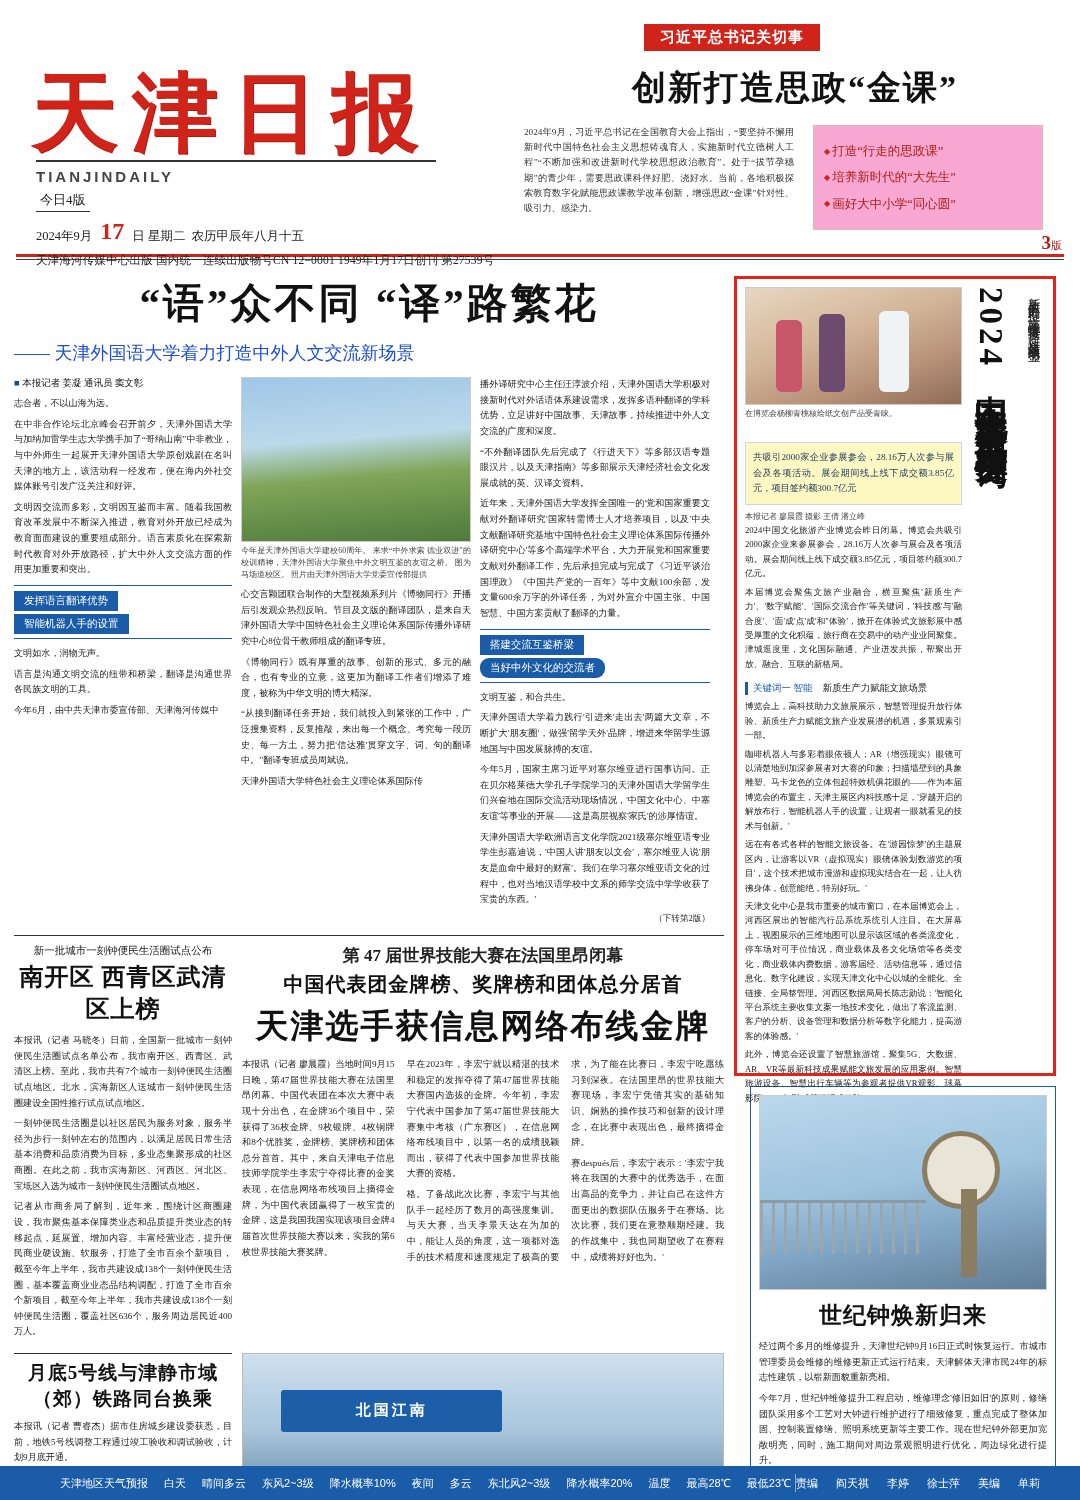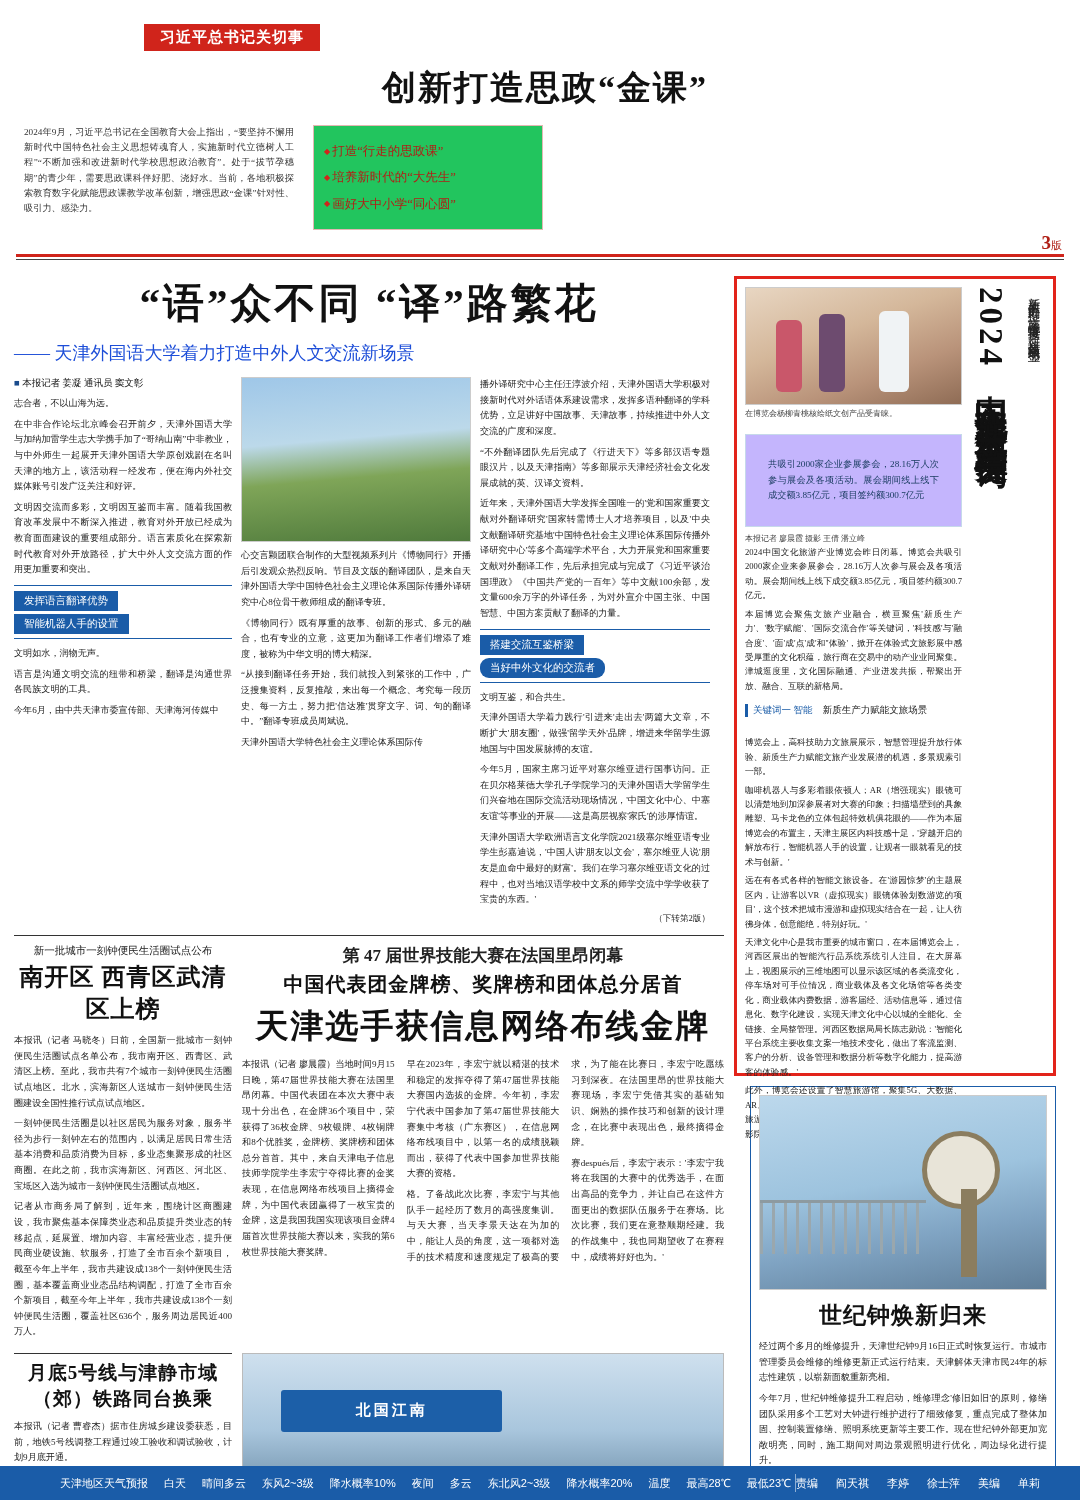--- a/index.html
+++ b/index.html
@@ -47,21 +47,21 @@
     margin-left:120px; margin-top:14px;
     font-family:"Liberation Sans", sans-serif;
   }
   .lead-title {
     text-align:center; font-size:34px; font-weight:bold; margin-top:14px;
     letter-spacing:2px;
   }
   .lead-body { display:flex; margin-top:14px; gap:19px; }
   .lead-text { width:270px; font-size:9.2px; line-height:1.65; color:#333; text-align:justify; }
   .lead-box {
-    width:230px; border:1px solid #e3b7b3; background:#22c55e; padding:12px 10px;
+    width:230px; border:1px solid #e3b7b3; background:#f9a8d4; padding:12px 10px;
     font-size:12.5px; line-height:2.1; color:#b02017;
   }
   .lead-box div:before { content:"◆ "; font-size:8px; vertical-align:middle; color:#d0241b;}
   .page-ref {
     position:absolute; right:4px; bottom:-4px; font-size:11px; color:#b02017;
   }
   .page-ref b { font-size:19px; }
 
   .red-rule { height:3px; background:#d0241b; margin:4px 2px 0 2px; }
   .thin-rule { height:1px; background:#444; margin:2px 2px 6px 2px; }
@@ -153,46 +153,61 @@
   .feat-photo {
     width:100%; height:118px; border:1px solid #ccc;
     background:linear-gradient(160deg,#e8d6c2 0%,#d4b79a 40%,#b9937a 70%,#8f6c55 100%);
     position:relative; overflow:hidden;
   }
   .fp-p1{position:absolute; left:14%; top:28%; width:26px; height:62%; background:#c9576a; border-radius:6px;}
   .fp-p2{position:absolute; left:34%; top:22%; width:26px; height:68%; background:#6d4b6f; border-radius:6px;}
   .fp-p3{position:absolute; left:62%; top:20%; width:30px; height:70%; background:#f0f3f5; border-radius:6px;}
   .feat-cap { font-size:8px; color:#444; margin-top:3px; line-height:1.5;}
   .feat-lead {
-    background:#c4b5fd; border:1px solid #c6d9ea; padding:22px; margin-top:14px;
+    background:#fef9c3; border:1px solid #c6d9ea; padding:7px; margin-top:22px;
     font-size:9.2px; line-height:1.7; text-align:justify; color:#1b3d62;
   }
   .feat-tag {
     display:inline-block; font-size:9.5px; color:#1a5ca8; border-left:3px solid #1a5ca8;
-    padding-left:5px; margin:7px 0 18px;
+    padding-left:5px; margin:7px 0 4px;
   }
   .feat-para { font-size:8.6px; line-height:1.68; text-align:justify; color:#222; margin-bottom:4px;}
   .cont { font-size:8.6px; text-align:right; color:#222; }
 
   
   .footer {
     position:absolute; left:0; bottom:0; width:1080px; height:34px;
     background:#1a5ca8; color:#fff; display:flex; align-items:center;
     font-size:11px; font-family:"Liberation Sans", sans-serif;
   }
   .footer .weather { display:flex; gap:16px; padding-left:60px; flex:1; }
   .footer .editors { display:flex; gap:18px; padding-right:40px; }
   .footer .sep { width:1px; height:18px; background:#fff; opacity:.5; }
 </style>
 </head>
 <body>
 
 <div class="page">
 
   <div class="masthead">
+    <div class="mast-left">
+      <div class="logo-cn">天津日报</div>
+      <div class="logo-rule"></div>
+      <div class="logo-en">TIANJINDAILY</div>
+      <div class="mast-meta">
+        <span class="today">今日4版</span>
+      </div>
+      <div class="mast-meta">
+        <span class="date">2024年9月</span>
+        <span class="bigday">17</span>
+        <span class="date">日 星期二</span>
+        <span class="date">农历甲辰年八月十五</span>
+      </div>
+      <div class="mast-pub">天津海河传媒中心出版    国内统一连续出版物号CN 12−0001    1949年1月17日创刊    第27539号</div>
+    </div>
 
     <div class="mast-right">
       <div class="ribbon">习近平总书记关切事</div>
       <div class="lead-title">创新打造思政“金课”</div>
       <div class="lead-body">
         <div class="lead-text">2024年9月，习近平总书记在全国教育大会上指出，“要坚持不懈用新时代中国特色社会主义思想铸魂育人，实施新时代立德树人工程”“不断加强和改进新时代学校思想政治教育”。处于“拔节孕穗期”的青少年，需要思政课科伴好肥、浇好水。当前，各地积极探索教育数字化赋能思政课教学改革创新，增强思政“金课”针对性、吸引力、感染力。</div>
         <div class="lead-box">
           <div>打造“行走的思政课”</div>
           <div>培养新时代的“大先生”</div>
           <div>画好大中小学“同心圆”</div>
@@ -224,20 +239,21 @@
             <span class="tag">发挥语言翻译优势</span>
             <div class="tag" style="background:#1a5ca8;margin-top:3px;">智能机器人手的设置</div>
           </div>
           <div class="para">文明如水，润物无声。</div>
           <div class="para">语言是沟通文明交流的纽带和桥梁，翻译是沟通世界各民族文明的工具。</div>
           <div class="para">今年6月，由中共天津市委宣传部、天津海河传媒中</div>
         </div>
 
         <div class="hl-c2">
           <div class="photo tall"></div>
+          <div class="photo-cap">今年是天津外国语大学建校60周年。 来求“中外求索 德业双进”的校训精神，天津外国语大学聚焦中外文明互鉴的友谊之桥。 图为马场道校区。  照片由天津外国语大学党委宣传部提供</div>
           <div class="para" style="margin-top:6px">心交言颗团联合制作的大型视频系列片《博物同行》开播后引发观众热烈反响。节目及文版的翻译团队，是来自天津外国语大学中国特色社会主义理论体系国际传播外译研究中心8位骨干教师组成的翻译专班。</div>
           <div class="para">《博物同行》既有厚重的故事、创新的形式、多元的融合，也有专业的立意，这更加为翻译工作者们增添了难度，被称为中华文明的博大精深。</div>
           <div class="para">“从接到翻译任务开始，我们就投入到紧张的工作中，广泛搜集资料，反复推敲，来出每一个概念、考究每一段历史、每一方土，努力把'信达雅'贯穿文字、词、句的翻译中。”翻译专班成员周斌说。</div>
           <div class="para">天津外国语大学特色社会主义理论体系国际传</div>
         </div>
 
         <div class="hl-c3">
           <div class="para">播外译研究中心主任汪淳波介绍，天津外国语大学积极对接新时代对外话语体系建设需求，发挥多语种翻译的学科优势，立足讲好中国故事、天津故事，持续推进中外人文交流的广度和深度。</div>
           <div class="para">“不外翻译团队先后完成了《行进天下》等多部汉语专题眼汉片，以及天津指南》等多部展示天津经济社会文化发展成就的英、汉译文资料。</div>
           <div class="para">近年来，天津外国语大学发挥全国唯一的'党和国家重要文献对外翻译研究'国家转需博士人才培养项目，以及'中央文献翻译研究基地'中国特色社会主义理论体系国际传播外译研究中心'等多个高端学术平台，大力开展党和国家重要文献对外翻译工作，先后承担完成与完成了《习近平谈治国理政》《中国共产党的一百年》等中文献100余部，发文量600余万字的外译任务，为对外宣介中国主张、中国智慧、中国方案贡献了翻译的力量。</div>

